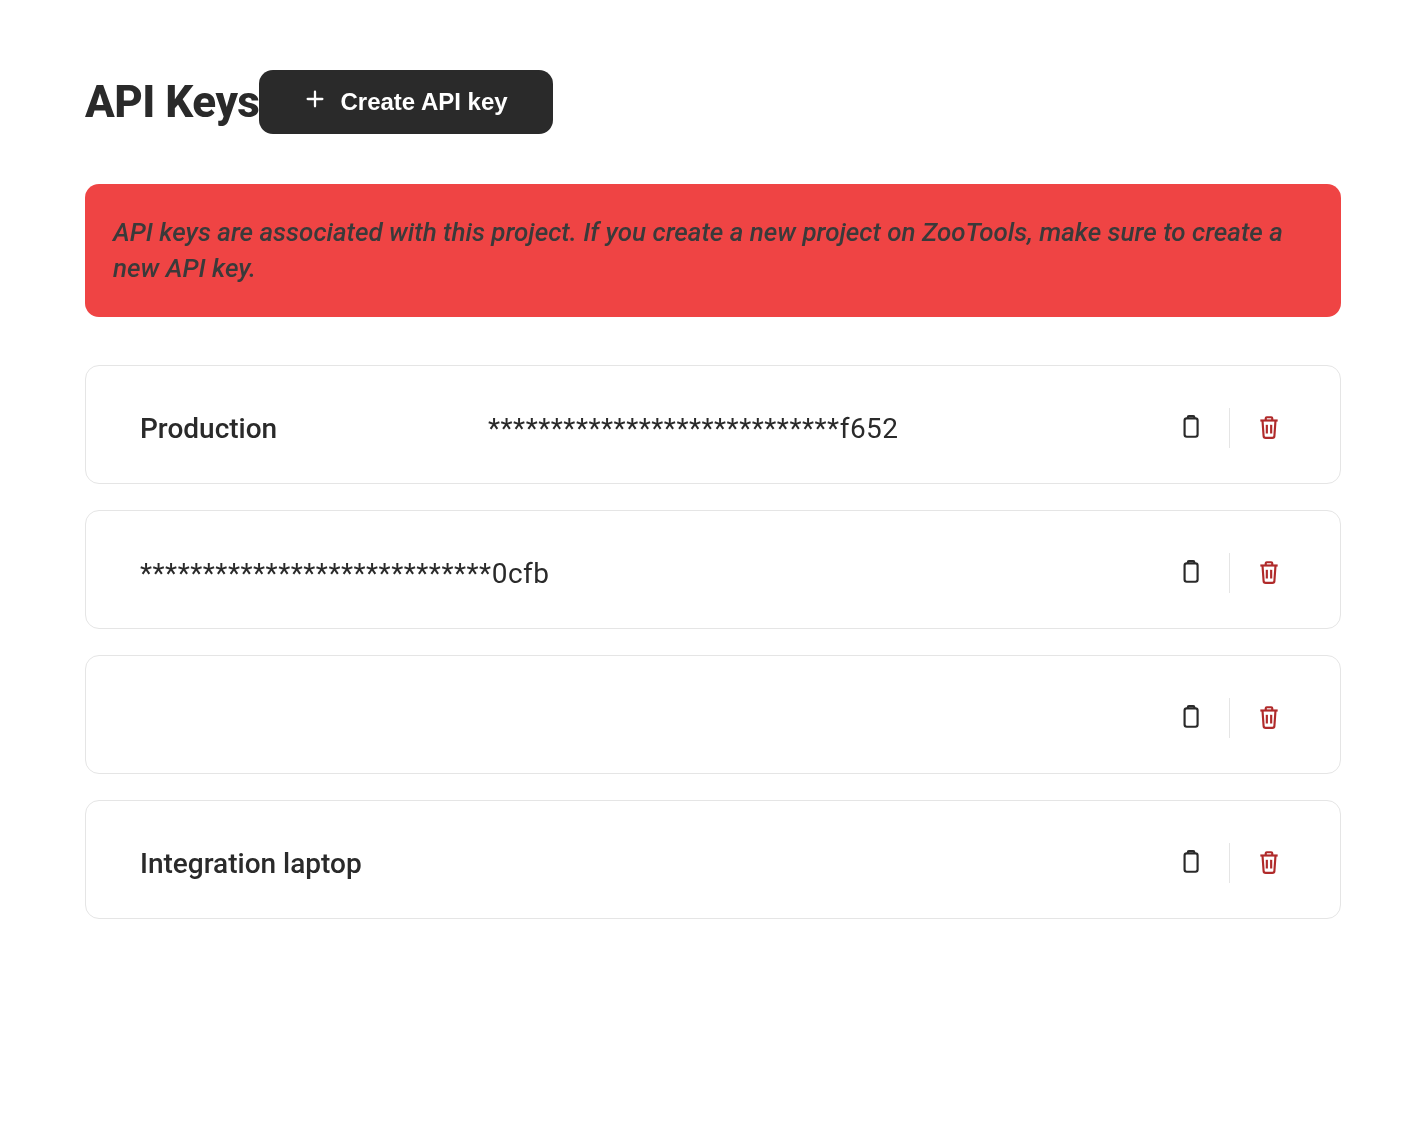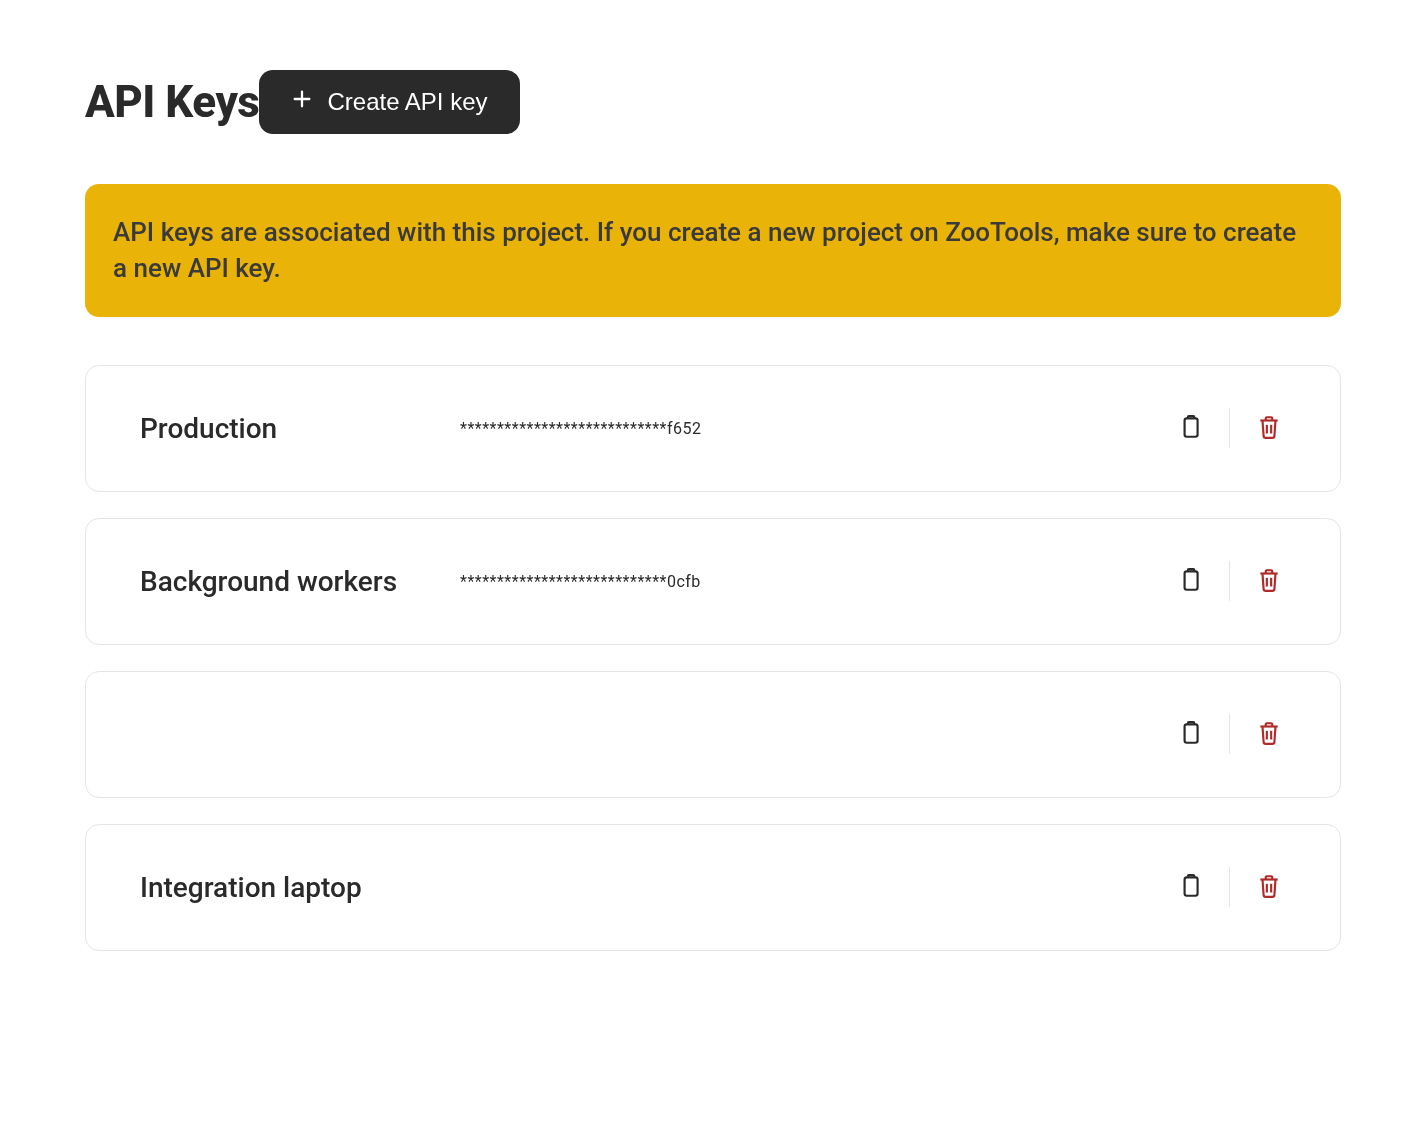--- a/index.html
+++ b/index.html
@@ -23,65 +23,67 @@
       font-size: 44px;
       font-weight: 800;
       color: #2a2a2a;
       letter-spacing: -0.5px;
     }
     .create-btn {
       background: #2a2a2a;
       color: #ffffff;
       border: none;
       border-radius: 14px;
-      padding: 18px 32px;
+      padding: 18px 45px;
       font-size: 24px;
-      font-weight: 400;
+      font-weight: 700;
       display: flex;
       align-items: center;
       gap: 14px;
       cursor: pointer;
     }
     .create-btn svg {
       width: 22px;
       height: 22px;
     }
     .info-box {
-      background: #eab308;
+      background: #ef4444;
       border-radius: 14px;
       padding: 30px 28px;
       margin-bottom: 48px;
+      font-style: italic;
     }
     .info-text {
       font-size: 26px;
       line-height: 1.4;
       color: #3a3a3a;
       font-weight: 500;
     }
     .keys-list {
       display: flex;
       flex-direction: column;
       gap: 26px;
     }
     .key-row {
       border: 1px solid #e5e5e5;
       border-radius: 14px;
-      padding: 38px 32px 38px 54px;
-      display: flex;
-      align-items: center;
+      padding: 38px 32px 30px 54px;
+      display: flex;
+      align-items: center;
+      gap: 28px;
     }
     .key-name {
       font-size: 28px;
       font-weight: 500;
       color: #2a2a2a;
       width: 320px;
       flex-shrink: 0;
     }
     .key-value {
-      font-size: 16px;
+      font-size: 28px;
       color: #2a2a2a;
       font-weight: 400;
       flex: 1;
       letter-spacing: 0.5px;
     }
     .key-actions {
       display: flex;
       align-items: center;
       gap: 0;
       margin-left: auto;
@@ -158,21 +160,20 @@
             <path d="M6 6 l1 14 a2 2 0 0 0 2 2 h6 a2 2 0 0 0 2 -2 l1 -14"></path>
             <line x1="10" y1="10" x2="10" y2="18"></line>
             <line x1="14" y1="10" x2="14" y2="18"></line>
           </svg>
         </span>
       </button>
     </div>
   </div>
 
   <div class="key-row">
-    <div class="key-name">Background workers</div>
     <div class="key-value">****************************0cfb</div>
     <div class="key-actions">
       <button class="icon-btn">
         <span>
           <svg class="clipboard-icon" viewBox="0 0 24 24">
             <rect x="7" y="4" width="12" height="17" rx="2"></rect>
             <path d="M10 4 V3 a1 1 0 0 1 1 -1 h4 a1 1 0 0 1 1 1 V4"></path>
           </svg>
         </span>
       </button>

